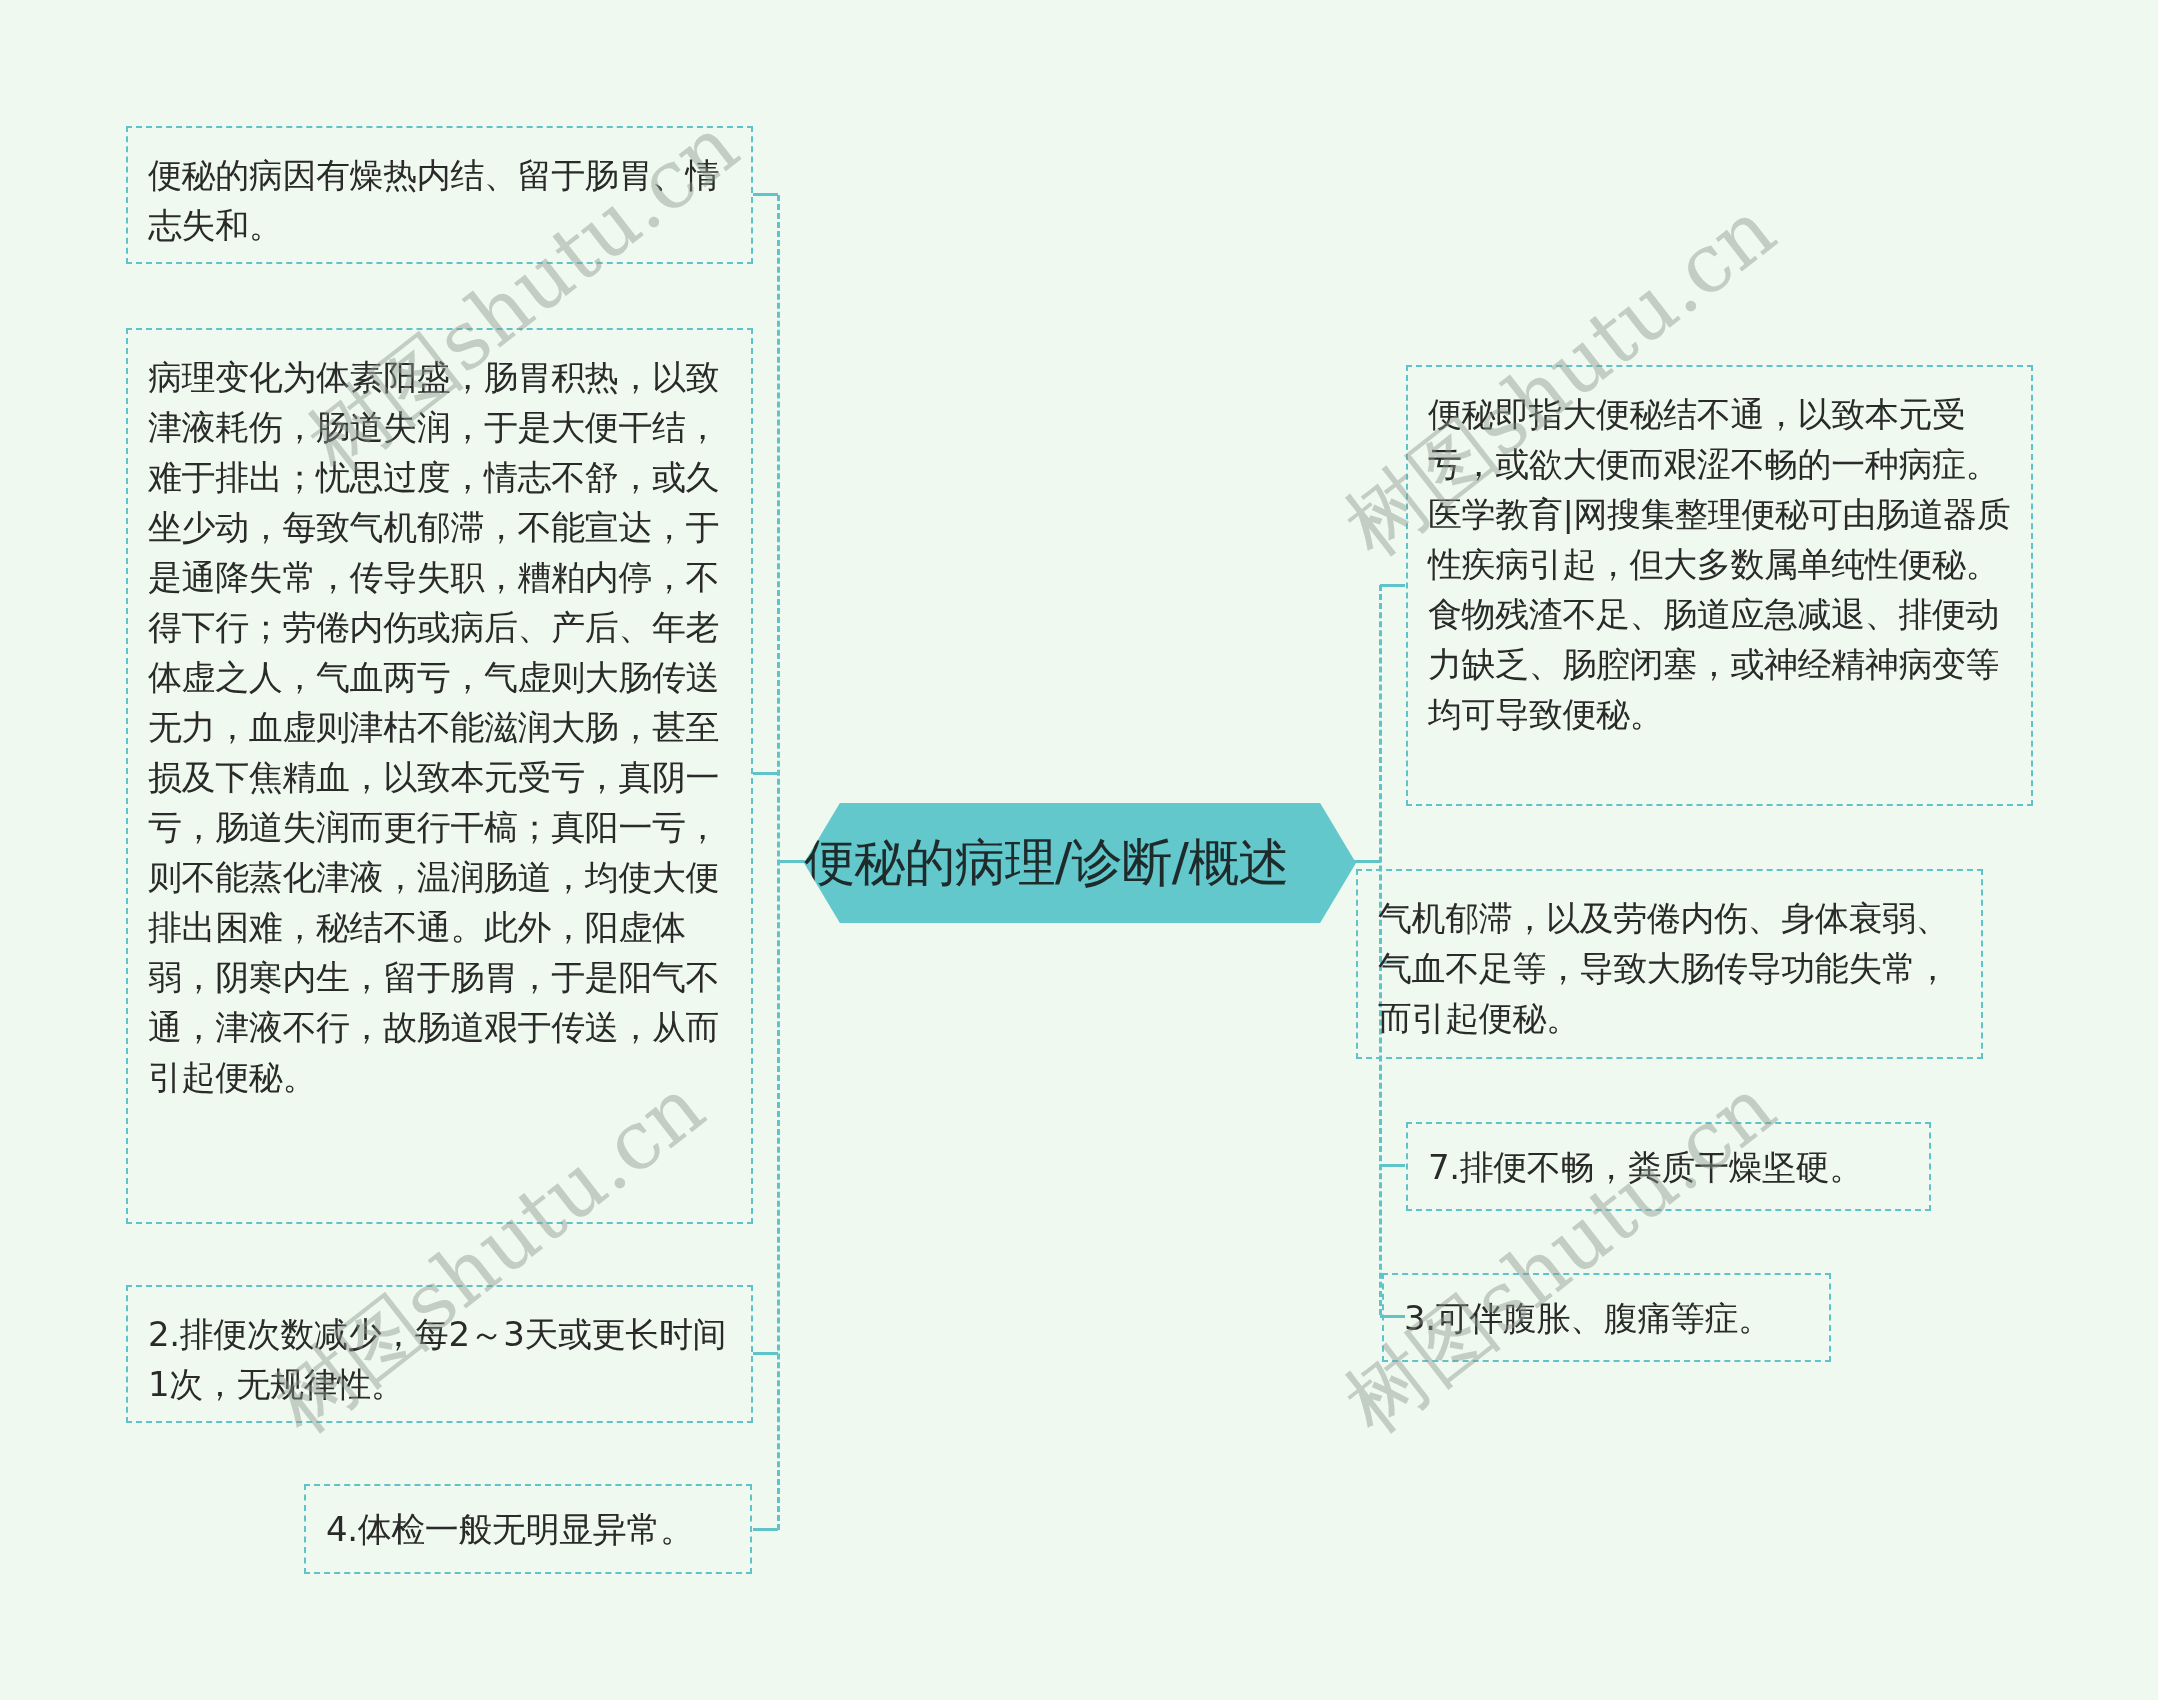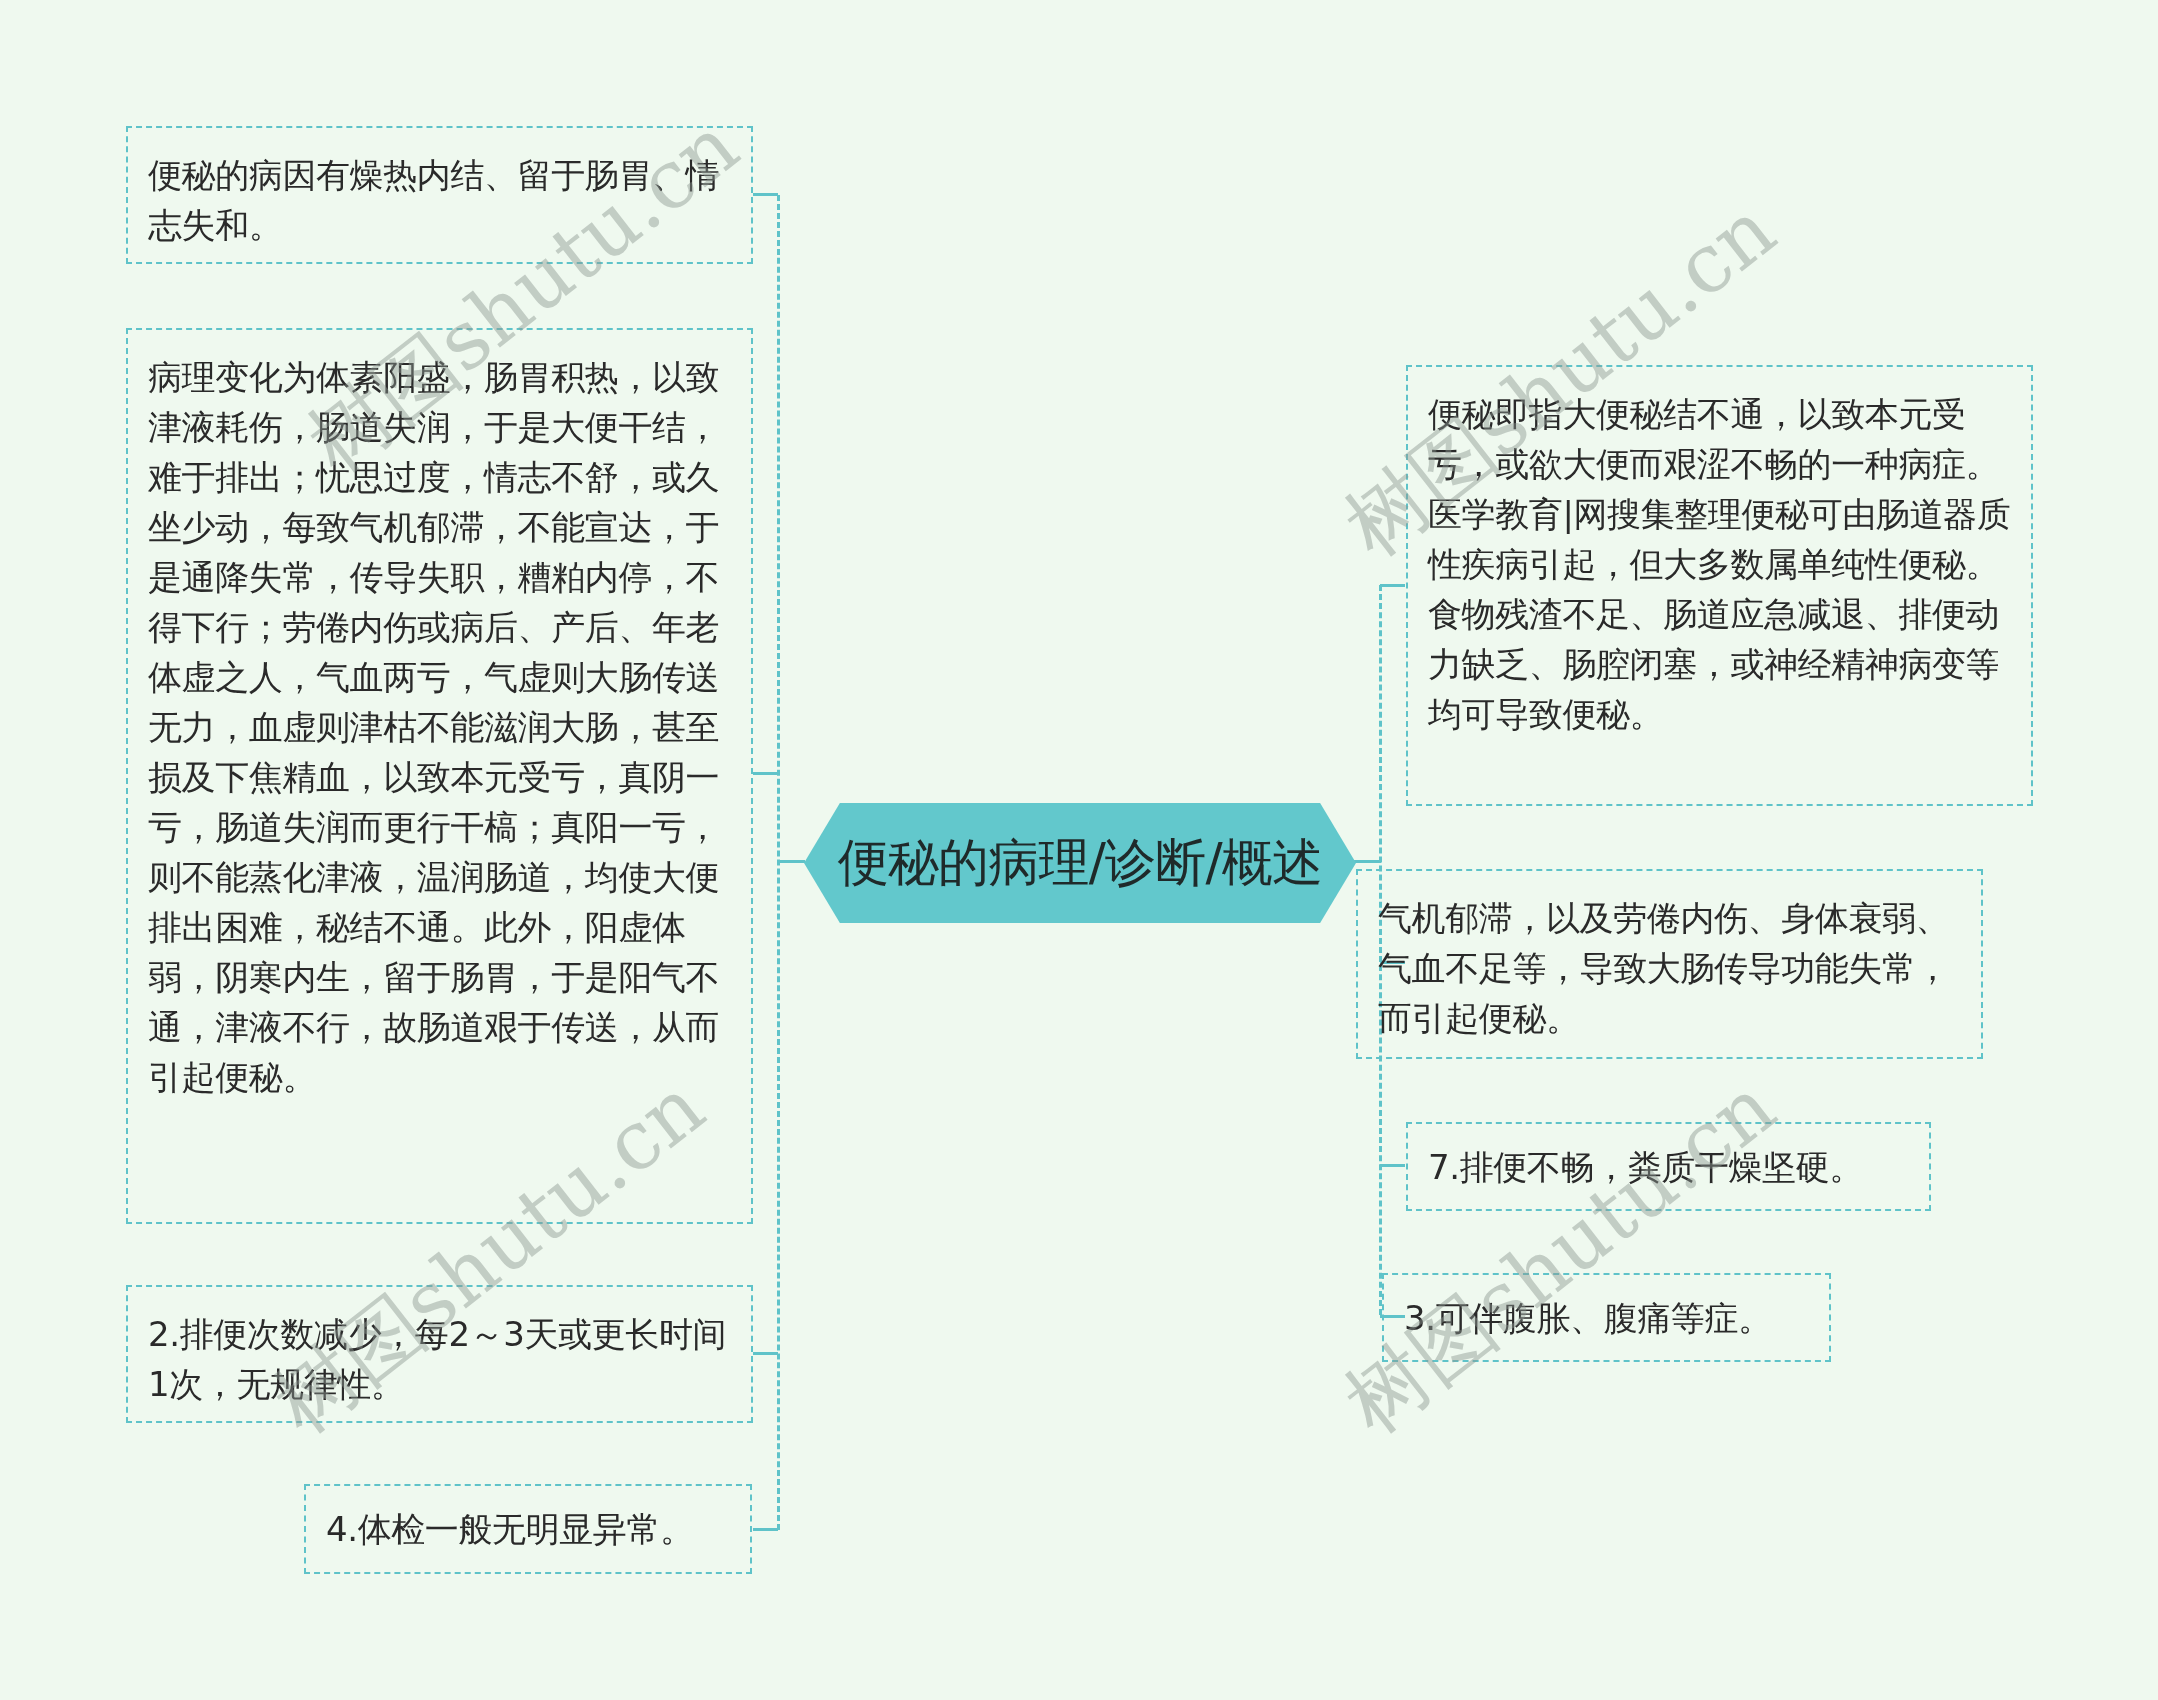--- a/index.html
+++ b/index.html
@@ -28,21 +28,21 @@
   }
   .hstub {
     position: absolute; height: 0;
     border-top: 3.4px solid #5fc3c9;
   }
   .center {
     position: absolute;
     left: 804px; top: 803px; width: 552px; height: 120px;
     background: #62c8cc;
     clip-path: polygon(0 50%, 6.5% 0, 93.5% 0, 100% 50%, 93.5% 100%, 6.5% 100%);
-    display: flex; align-items: center; justify-content: center;
+    display: flex; align-items: center; 
     font-size: 51px;
     color: #1f2a2a;
     letter-spacing: -0.8px;
   }
   .watermark {
     position: absolute;
     font-family: "DejaVu Serif", "Liberation Serif", serif;
     font-size: 81px;
     color: rgba(140, 150, 145, 0.45);
     transform: rotate(-38deg);

